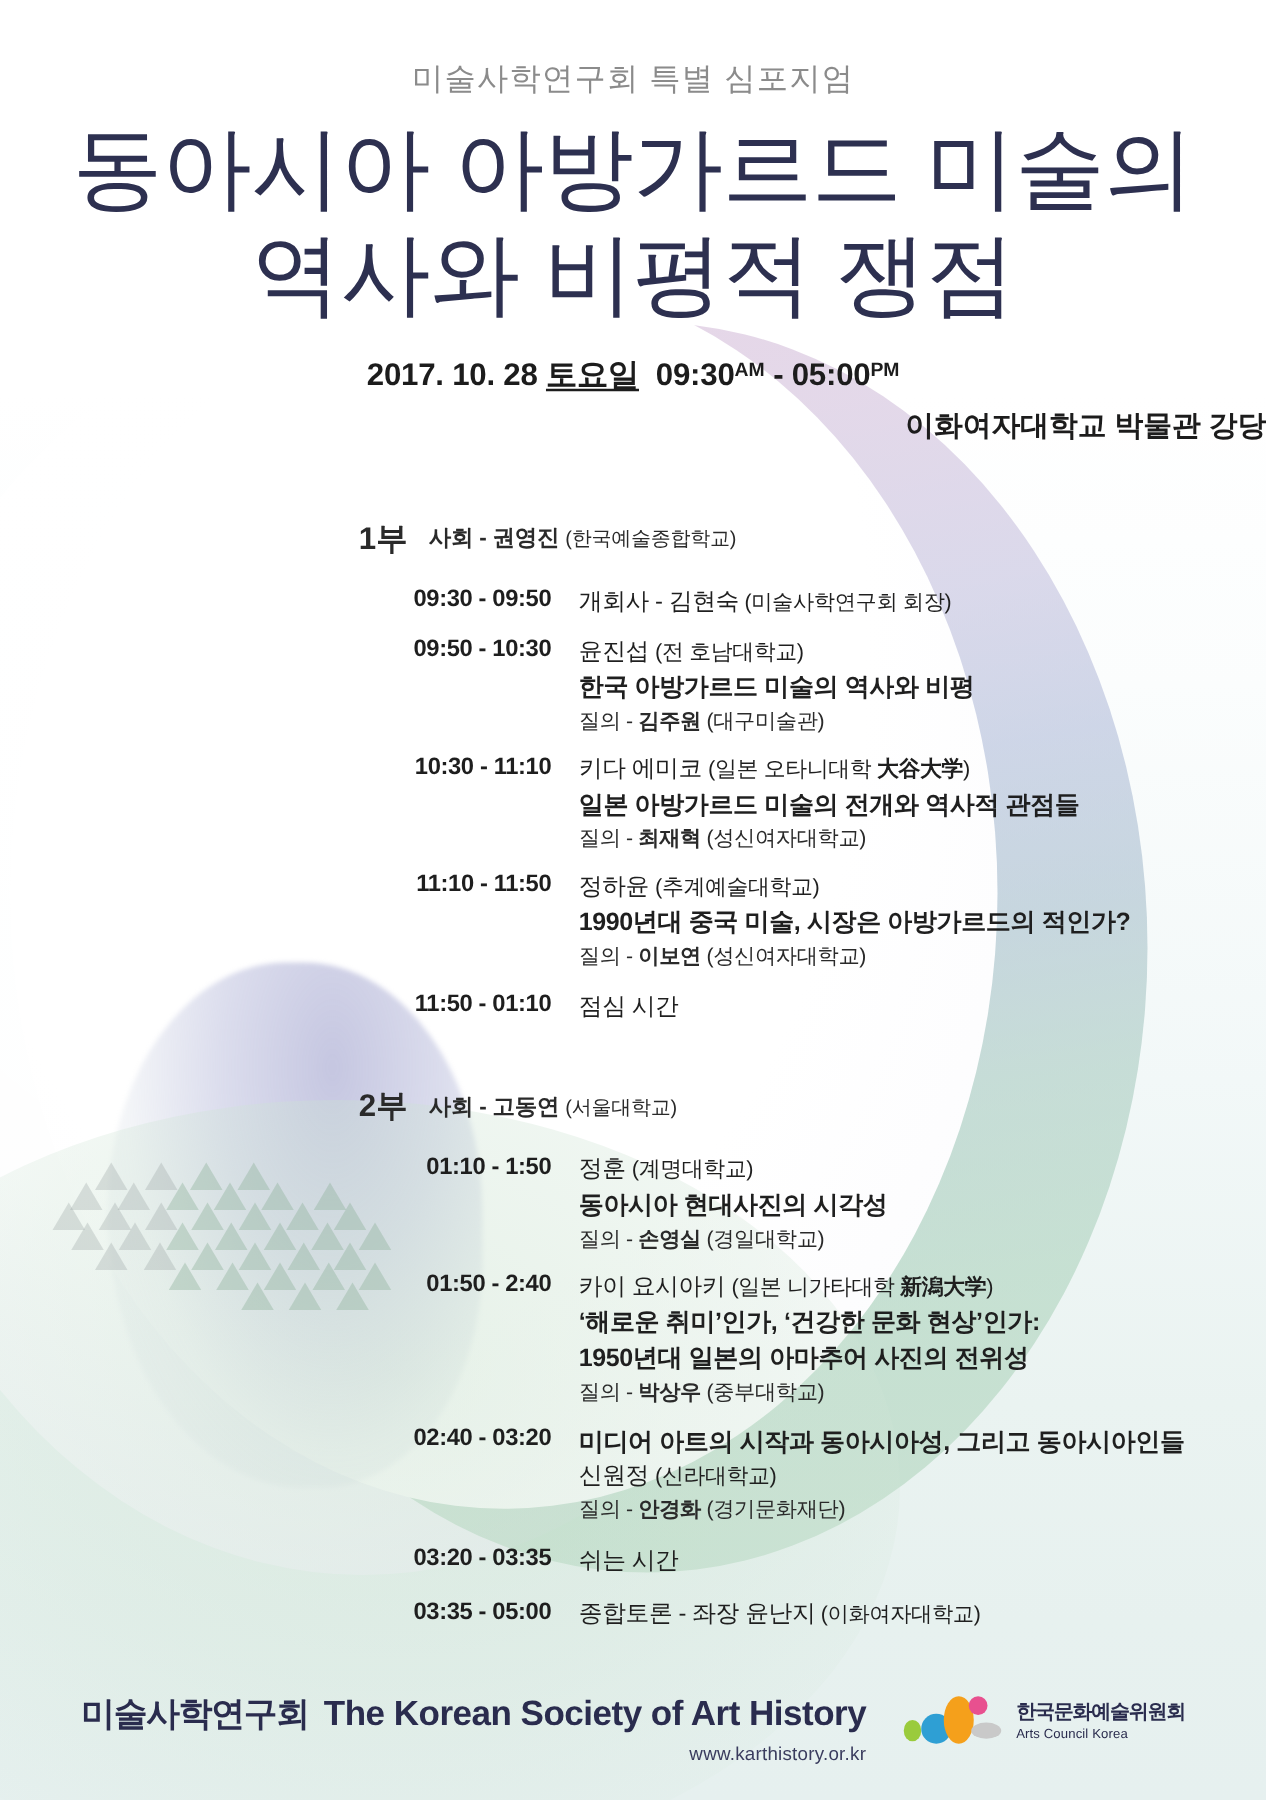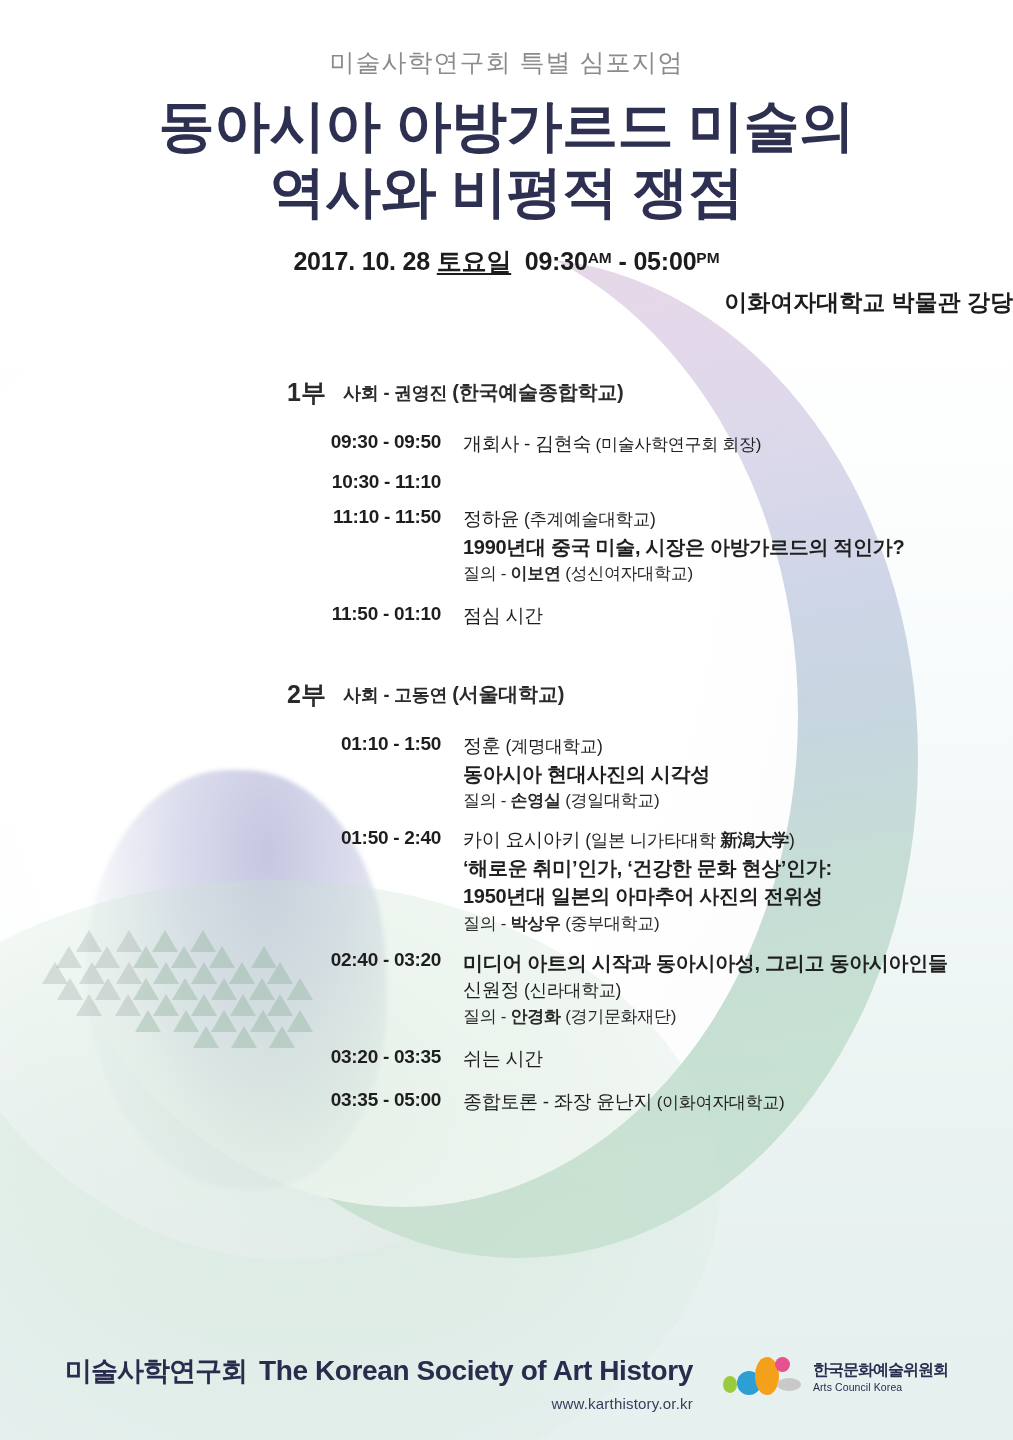--- a/index.html
+++ b/index.html
@@ -122,23 +122,23 @@
   
   .header { position: relative; text-align: center; padding-top: 46px; }
   .kicker {
     font-size: 25px;
     letter-spacing: 1px;
     color: #8b8b8b;
     font-weight: 400;
   }
   .title {
     margin-top: 14px;
-    font-size: 56px;
+    font-size: 72px;
     line-height: 1.18;
-    font-weight: 700;
+    font-weight: 400;
     color: #2d3050;
     letter-spacing: -0.5px;
   }
   .title .l2 { display: block; }
   .datetime {
     margin-top: 20px;
     font-size: 25px;
     font-weight: 600;
     color: #1c1c1c;
     letter-spacing: -0.2px;
@@ -167,21 +167,21 @@
     font-weight: 700;
     color: #2a2a2a;
     width: 56px;
   }
   .part-chair {
     font-size: 18px;
     font-weight: 600;
     color: #2a2a2a;
     letter-spacing: -0.2px;
   }
-  .part-chair .inst { font-size: 20px; font-weight: 700; }
+  .part-chair .inst { font-size: 16px; font-weight: 400; }
 
   .row { display: flex; margin-bottom: 13px; }
   .row.gap-lg { margin-top: 16px; }
   .time {
     width: 463px;
     flex: 0 0 463px;
     text-align: right;
     padding-right: 22px;
     font-size: 19px;
     font-weight: 600;
@@ -302,21 +302,34 @@
         <span class="part-no">1부</span>
         <span class="part-chair"><span>사회 - 권영진</span> <span class="inst">(한국예술종합학교)</span></span>
       </div>
       <div class="row">
         <div class="time">09:30 - 09:50</div>
         <div class="detail">
           <div class="d-line d-plain">개회사 - 김현숙<span class="inst"> (미술사학연구회 회장)</span></div>
         </div>
       </div>
       <div class="row">
+        <div class="time">09:50 - 10:30</div>
+        <div class="detail">
+          <div class="d-line d-speaker">윤진섭 <span class="inst">(전 호남대학교)</span></div>
+          <div class="d-line d-title">한국 아방가르드 미술의 역사와 비평</div>
+          <div class="d-line d-disc">질의 - <span class="nm">김주원</span><span> (대구미술관)</span></div>
+        </div>
+      </div>
+      <div class="row">
         <div class="time">10:30 - 11:10</div>
+        <div class="detail">
+          <div class="d-line d-speaker">키다 에미코 <span class="inst">(일본 오타니대학 <span class="cjk">大谷大学</span><span>)</span></span></div>
+          <div class="d-line d-title">일본 아방가르드 미술의 전개와 역사적 관점들</div>
+          <div class="d-line d-disc">질의 - <span class="nm">최재혁</span><span> (성신여자대학교)</span></div>
+        </div>
       </div>
       <div class="row">
         <div class="time">11:10 - 11:50</div>
         <div class="detail">
           <div class="d-line d-speaker">정하윤 <span class="inst">(추계예술대학교)</span></div>
           <div class="d-line d-title">1990년대 중국 미술, 시장은 아방가르드의 적인가?</div>
           <div class="d-line d-disc">질의 - <span class="nm">이보연</span><span> (성신여자대학교)</span></div>
         </div>
       </div>
       <div class="row gap-lg">

